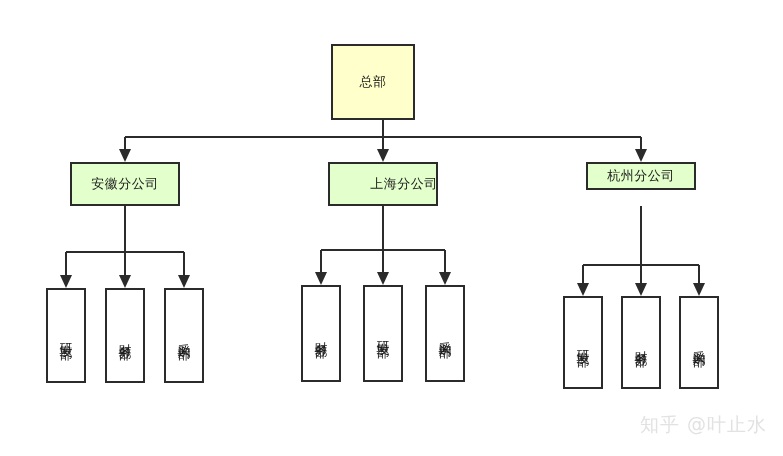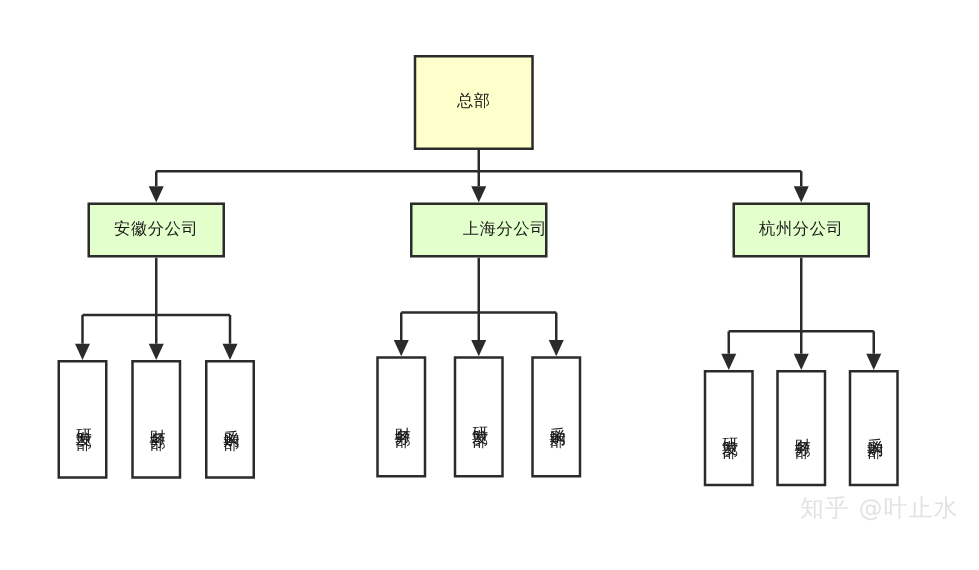--- a/index.html
+++ b/index.html
@@ -53,21 +53,21 @@
     position: absolute;
     left: 0;
     top: 0;
     width: 783px;
     height: 456px;
     pointer-events: none;
   }
   #watermark {
     position: absolute;
     right: 16px;
-    bottom: 36px;
+    bottom: 18px;
     font-size: 19px;
     color: #e2e2e2;
     letter-spacing: 1px;
     user-select: none;
     white-space: pre;
   }
 </style>
 </head>
 <body style="background: rgb(255, 255, 255);">
 
@@ -124,30 +124,30 @@
       </div>
       <div class="node-box node-leaf" style="left: 301px; top: 285px; width: 40px; height: 97px; background: rgb(255, 255, 255); border-color: rgb(43, 43, 43);">
         <div class="node-label" style="color: rgb(26, 26, 26);">财务部</div>
       </div>
       <div class="node-box node-leaf" style="left: 363px; top: 285px; width: 40px; height: 97px; background: rgb(255, 255, 255); border-color: rgb(43, 43, 43);">
         <div class="node-label" style="color: rgb(26, 26, 26);">研发部</div>
       </div>
       <div class="node-box node-leaf" style="left: 425px; top: 285px; width: 40px; height: 97px; background: rgb(255, 255, 255); border-color: rgb(43, 43, 43);">
         <div class="node-label" style="color: rgb(26, 26, 26);">采购部</div>
       </div>
-      <div class="node-box node-branch" style="left: 586px; top: 162px; width: 110px; height: 44px; background: rgb(227, 255, 204); border-color: rgb(43, 43, 43);">
+      <div class="node-box node-branch" style="left: 586px; top: 162px; width: 110px; height: 28px; background: rgb(227, 255, 204); border-color: rgb(43, 43, 43); font-family: Liberation Serif, serif;">
         <div class="node-label" style="color: rgb(26, 26, 26);">杭州分公司</div>
       </div>
       <div class="node-box node-leaf" style="left: 563px; top: 296px; width: 40px; height: 93px; background: rgb(255, 255, 255); border-color: rgb(43, 43, 43);">
         <div class="node-label" style="color: rgb(26, 26, 26);">研发部</div>
       </div>
       <div class="node-box node-leaf" style="left: 621px; top: 296px; width: 40px; height: 93px; background: rgb(255, 255, 255); border-color: rgb(43, 43, 43);">
         <div class="node-label" style="color: rgb(26, 26, 26);">财务部</div>
       </div>
       <div class="node-box node-leaf" style="left: 679px; top: 296px; width: 40px; height: 93px; background: rgb(255, 255, 255); border-color: rgb(43, 43, 43);">
         <div class="node-label" style="color: rgb(26, 26, 26);">采购部</div>
       </div>
-      <div class="node-box node-root" style="left: 331px; top: 44px; width: 96px; height: 76px; background: rgb(255, 255, 204); border-color: rgb(43, 43, 43);">
+      <div class="node-box node-root" style="left: 331px; top: 44px; width: 84px; height: 76px; background: rgb(255, 255, 204); border-color: rgb(43, 43, 43);">
         <div class="node-label" style="color: rgb(26, 26, 26);">总部</div>
       </div>
     </div>
   <div id="watermark">知乎 @叶止水</div>
 </div>
 
 </body></html>

